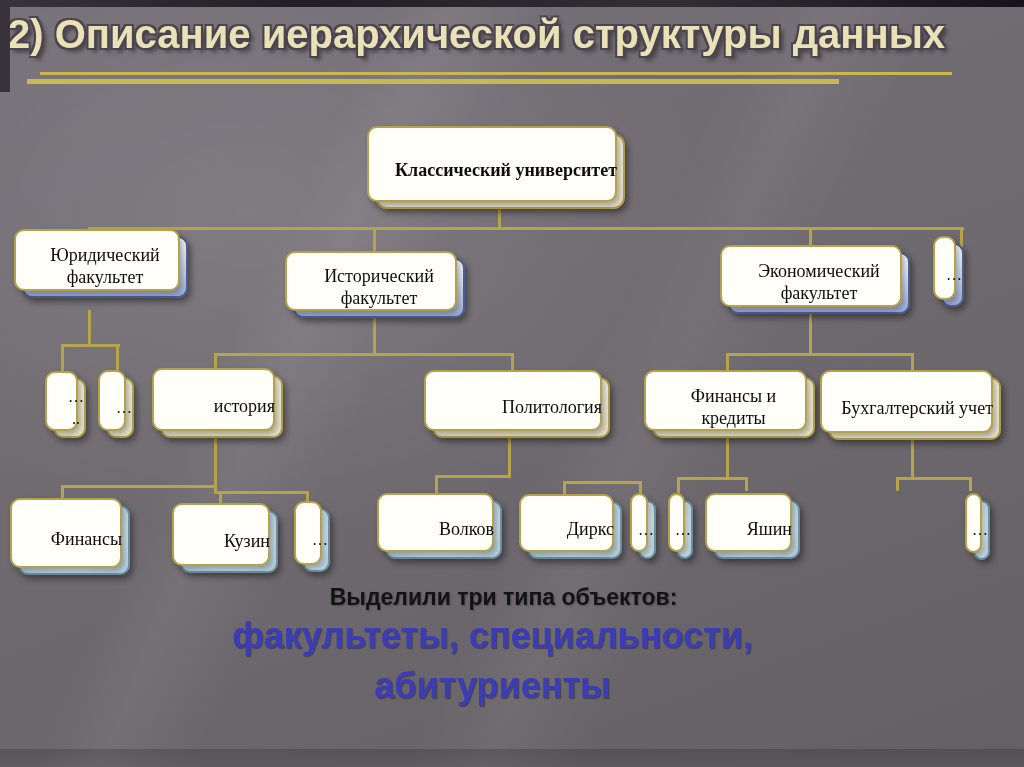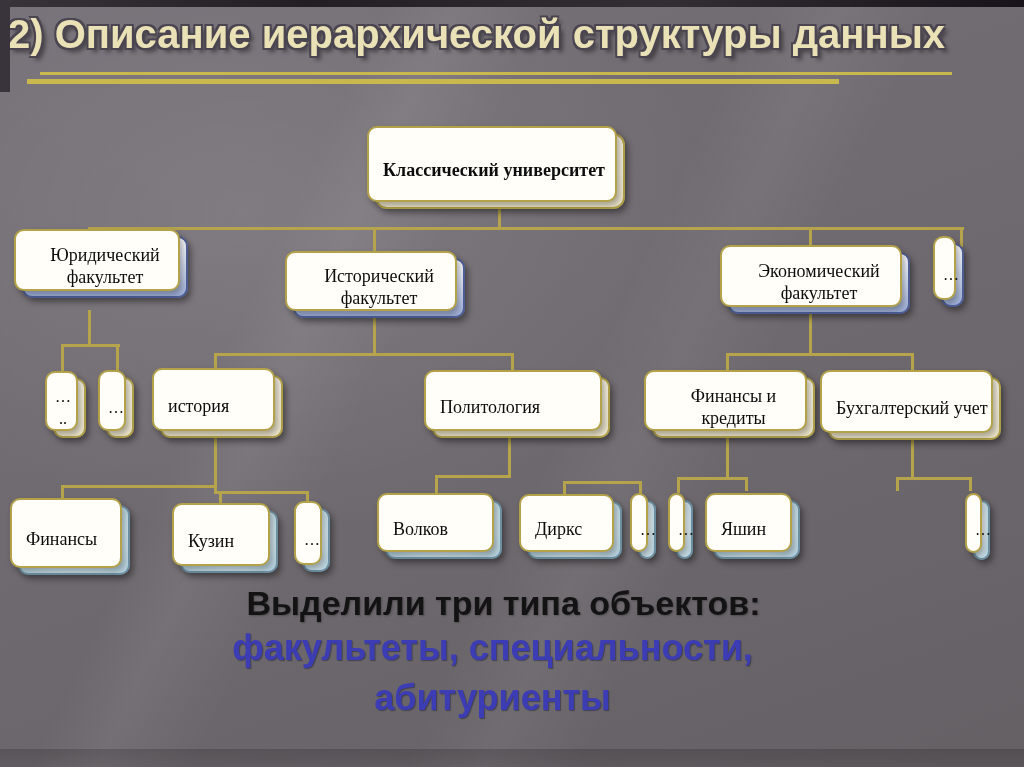--- a/index.html
+++ b/index.html
@@ -27,21 +27,21 @@
   }
   .rule1 { position:absolute; left:40px; top:72px; width:912px; height:3px; background:#c9b84e; z-index:5; }
   .rule2 { position:absolute; left:27px; top:79px; width:812px; height:5px; background:#c9b84e; z-index:5; }
 
   
   .lv { position:absolute; width:3px; background:#b5a44c; z-index:1; }
   .lh { position:absolute; height:3px; background:#b5a44c; z-index:1; }
 
   
   .node { position:absolute; z-index:3; border-radius:10px;
-    display:flex; align-items:center; justify-content:flex-start; text-align:center;
+    display:flex; align-items:center; justify-content:flex-end; text-align:center;
     box-shadow:3px 4px 6px rgba(0,0,0,0.40); }
   .node::before { content:""; position:absolute; left:-10px; top:-9px;
     width:100%; height:100%; border-radius:10px;
     background:#fffef8; border:2px solid #b3a24a; z-index:-1;
     box-shadow:3px 4px 6px rgba(0,0,0,0.30); }
   .node .txt { position:relative; z-index:2; padding:2px 6px; color:#0d0d0d; line-height:1.2; }
 
   .cream { background:linear-gradient(180deg,#f8f3e3 0%,#efe8cd 100%); border:2px solid #b3a24a; }
   .blue  { background:linear-gradient(180deg,#ffffff 0%,#e6ecfa 30%,#c2cdea 70%,#9fb0da 100%); border:2px solid #4f609a; }
   .cyan  { background:radial-gradient(ellipse at 50% 40%, #fafdfe 0%, #ddeef4 45%, #b5d3e0 100%); border:2px solid #6f93a6; }
@@ -51,21 +51,21 @@
   .blue .txt, .cream .txt { font-size:18px; }
   .cyan .txt { font-size:18px; }
   .narrow .txt { font-size:16px; padding:0; letter-spacing:0px; white-space:nowrap; }
   .two-dots .txt { display:flex; flex-direction:column; line-height:1.4; }
   .fin .txt { padding:2px 14px; }
 
   .footer {
     position:absolute; left:0; top:584px; width:985px; z-index:5; text-align:center;
     font-family:"Liberation Sans","DejaVu Sans",sans-serif; font-weight:bold;
   }
-  .footer .l1 { font-size:34px; color:#131313; text-shadow:1px 1px 2px rgba(0,0,0,0.25);margin-left:22px; }
+  .footer .l1 { font-size:23px; color:#131313; text-shadow:1px 1px 2px rgba(0,0,0,0.25);margin-left:22px; }
   .footer .lblue { font-size:36px; color:#3c3cb5; line-height:50px;
     text-shadow:1px 1px 1px rgba(20,20,40,0.45); }
 </style>
 </head>
 <body>
 
 <div class="slide">
 
   <div class="edge-top"></div>
   <div class="edge-left"></div>

